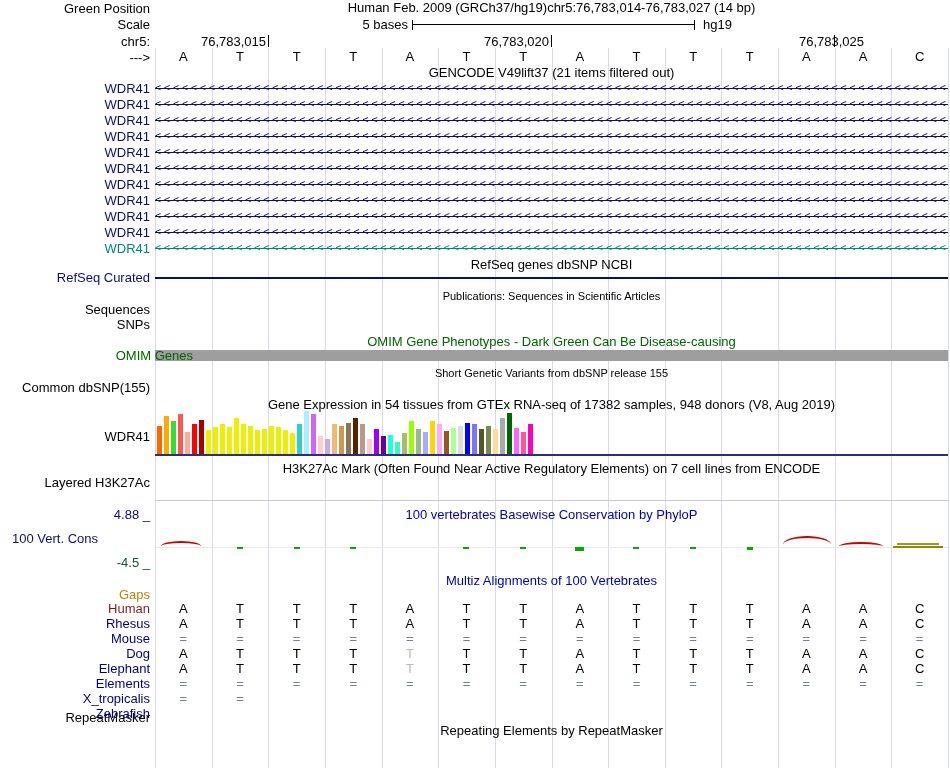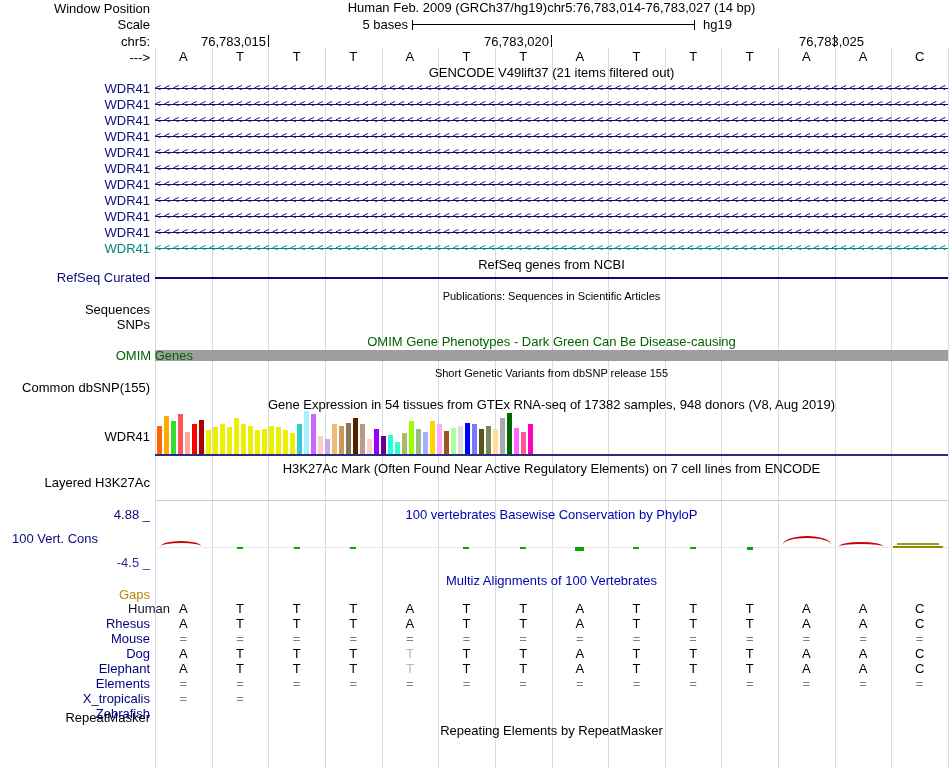--- a/index.html
+++ b/index.html
@@ -60,21 +60,21 @@
 
   <div class="header-line">
     <span>Human Feb. 2009 (GRCh37/hg19)</span><span class="hdr-gap">chr5:76,783,014-76,783,027 (14 bp)</span>
   </div>
 
   <div class="scale-text">5 bases</div>
   <div class="scale-bar"></div>
   <div class="scale-right">hg19</div>
 
   <div class="title" style="top:66px">GENCODE V49lift37 (21 items filtered out)</div>
-  <div class="title" style="top:258px">RefSeq genes from NCBI</div>
+  <div class="title" style="top:258px">RefSeq genes dbSNP NCBI</div>
   <div class="hline refseq-line" style="background: rgb(12, 12, 120);"></div>
   <div class="title small" style="top:290px">Publications: Sequences in Scientific Articles</div>
   <div class="title" style="top: 335px; color: rgb(0, 100, 0);">OMIM Gene Phenotypes - Dark Green Can Be Disease-causing</div>
   <div class="hline omim-bar" style="background: rgb(158, 158, 158);"></div>
   <div class="title small" style="top:367px">Short Genetic Variants from dbSNP release 155</div>
   <div class="title" style="top:398px">Gene Expression in 54 tissues from GTEx RNA-seq of 17382 samples, 948 donors (V8, Aug 2019)</div>
   <div class="hline gtex-baseline" style="background: rgb(45, 45, 127);"></div>
   <div class="title" style="top:462px">H3K27Ac Mark (Often Found Near Active Regulatory Elements) on 7 cell lines from ENCODE</div>
   <div class="hline h3k-line"></div>
   <div class="title" style="top: 508px; color: rgb(0, 0, 180);">100 vertebrates Basewise Conservation by PhyloP</div>
@@ -90,34 +90,34 @@
       <div class="cons-mark" style="left: 478px; width: 6px; top: 25px; height: 2px; background: rgb(0, 170, 0);"></div>
       <div class="cons-mark" style="left: 535px; width: 6px; top: 25px; height: 2px; background: rgb(0, 170, 0);"></div>
       <div class="cons-mark" style="left: 592px; width: 6px; top: 25px; height: 3px; background: rgb(0, 170, 0);"></div>
       <div class="cons-mark" style="left: 628px; width: 48px; top: 14px; height: 11px; border-top: 2px solid rgb(204, 0, 0); border-radius: 100% 100% 0px 0px / 130% 130% 0px 0px;"></div>
       <div class="cons-mark" style="left: 684px; width: 44px; top: 20px; height: 5px; border-top: 2px solid rgb(204, 0, 0); border-radius: 100% 100% 0px 0px / 130% 130% 0px 0px;"></div>
       <div class="cons-mark" style="left: 738px; width: 50px; top: 24px; height: 2px; background: rgb(139, 139, 0);"></div>
       <div class="cons-mark" style="left: 742px; width: 42px; top: 21px; height: 2px; background: rgb(154, 154, 34);"></div>
     </div>
   <div class="title" style="top: 574px; color: rgb(0, 0, 180);">Multiz Alignments of 100 Vertebrates</div>
   <div class="title" style="top:724px">Repeating Elements by RepeatMasker</div>
-<div class="side-label" style="top: 2px; color: rgb(0, 0, 0);">Window Position</div>
+<div class="side-label" style="top: 2px; color: rgb(0, 0, 0);">Green Position</div>
     <div class="side-label" style="top: 18px; color: rgb(0, 0, 0);">Scale</div>
     <div class="side-label" style="top: 35px; color: rgb(0, 0, 0);">chr5:</div>
     <div class="side-label" style="top: 51px; color: rgb(0, 0, 0);">---&gt;</div>
     <div class="side-label" style="top: 271px; color: rgb(12, 12, 120);">RefSeq Curated</div>
     <div class="side-label" style="top: 303px; color: rgb(0, 0, 0);">Sequences</div>
     <div class="side-label" style="top: 318px; color: rgb(0, 0, 0);">SNPs</div>
     <div class="side-label" style="top: 349px; color: rgb(0, 100, 0); padding-left: 43px;">OMIM Genes</div>
     <div class="side-label" style="top: 381px; color: rgb(0, 0, 0);">Common dbSNP(155)</div>
     <div class="side-label" style="top: 430px; color: rgb(0, 0, 0);">WDR41</div>
     <div class="side-label" style="top: 476px; color: rgb(0, 0, 0);">Layered H3K27Ac</div>
     <div class="side-label" style="top: 508px; color: rgb(12, 12, 120);">4.88 _</div>
     <div class="side-label left" style="top: 532px; color: rgb(12, 12, 120);">100 Vert. Cons</div>
-    <div class="side-label" style="top: 556px; color: #4c1d95;">-4.5 _</div>
+    <div class="side-label" style="top: 556px; color: #14532d;">-4.5 _</div>
     <div class="side-label" style="top: 588px; color: rgb(184, 134, 11);">Gaps</div>
     <div class="side-label" style="top: 711px; color: #000000;">RepeatMasker</div>
     <div class="ruler-num" style="left: 156px;">76,783,015</div>
     <div class="ruler-tick" style="left: 268px;"></div>
     <div class="ruler-num" style="left: 439px;">76,783,020</div>
     <div class="ruler-tick" style="left: 551px;"></div>
     <div class="ruler-num" style="left: 754px;">76,783,025</div>
     <div class="ruler-tick" style="left: 834px;"></div>
     <div class="cell" style="left: 155px; width: 56.6429px; top: 50px;">A</div>
     <div class="cell" style="left: 211.643px; width: 56.6429px; top: 50px;">T</div>
@@ -202,21 +202,21 @@
     <div class="bar" style="left: 465px; top: 423px; height: 31px; background: rgb(0, 0, 255);"></div>
     <div class="bar" style="left: 472px; top: 424px; height: 30px; background: rgb(119, 119, 255);"></div>
     <div class="bar" style="left: 479px; top: 429px; height: 25px; background: rgb(85, 85, 34);"></div>
     <div class="bar" style="left: 486px; top: 426px; height: 28px; background: rgb(119, 136, 85);"></div>
     <div class="bar" style="left: 493px; top: 429px; height: 25px; background: rgb(255, 221, 153);"></div>
     <div class="bar" style="left: 500px; top: 418px; height: 36px; background: rgb(170, 170, 170);"></div>
     <div class="bar" style="left: 507px; top: 413px; height: 41px; background: rgb(0, 102, 0);"></div>
     <div class="bar" style="left: 514px; top: 428px; height: 26px; background: rgb(255, 102, 255);"></div>
     <div class="bar" style="left: 521px; top: 432px; height: 22px; background: rgb(255, 85, 153);"></div>
     <div class="bar" style="left: 528px; top: 424px; height: 30px; background: rgb(255, 0, 187);"></div>
-    <div class="side-label" style="top: 602px; color: #0f172a; margin-left: 20px;">Human</div>
+    <div class="side-label" style="top: 602px; color: #7f1d1d;">Human</div>
     <div class="cell" style="left: 155px; width: 56.6429px; top: 602px; color: rgb(0, 0, 0);">A</div>
     <div class="cell" style="left: 211.643px; width: 56.6429px; top: 602px; color: rgb(0, 0, 0);">T</div>
     <div class="cell" style="left: 268.286px; width: 56.6429px; top: 602px; color: rgb(0, 0, 0);">T</div>
     <div class="cell" style="left: 324.929px; width: 56.6429px; top: 602px; color: rgb(0, 0, 0);">T</div>
     <div class="cell" style="left: 381.571px; width: 56.6429px; top: 602px; color: rgb(0, 0, 0);">A</div>
     <div class="cell" style="left: 438.214px; width: 56.6429px; top: 602px; color: rgb(0, 0, 0);">T</div>
     <div class="cell" style="left: 494.857px; width: 56.6429px; top: 602px; color: rgb(0, 0, 0);">T</div>
     <div class="cell" style="left: 551.5px; width: 56.6429px; top: 602px; color: rgb(0, 0, 0);">A</div>
     <div class="cell" style="left: 608.143px; width: 56.6429px; top: 602px; color: rgb(0, 0, 0);">T</div>
     <div class="cell" style="left: 664.786px; width: 56.6429px; top: 602px; color: rgb(0, 0, 0);">T</div>

